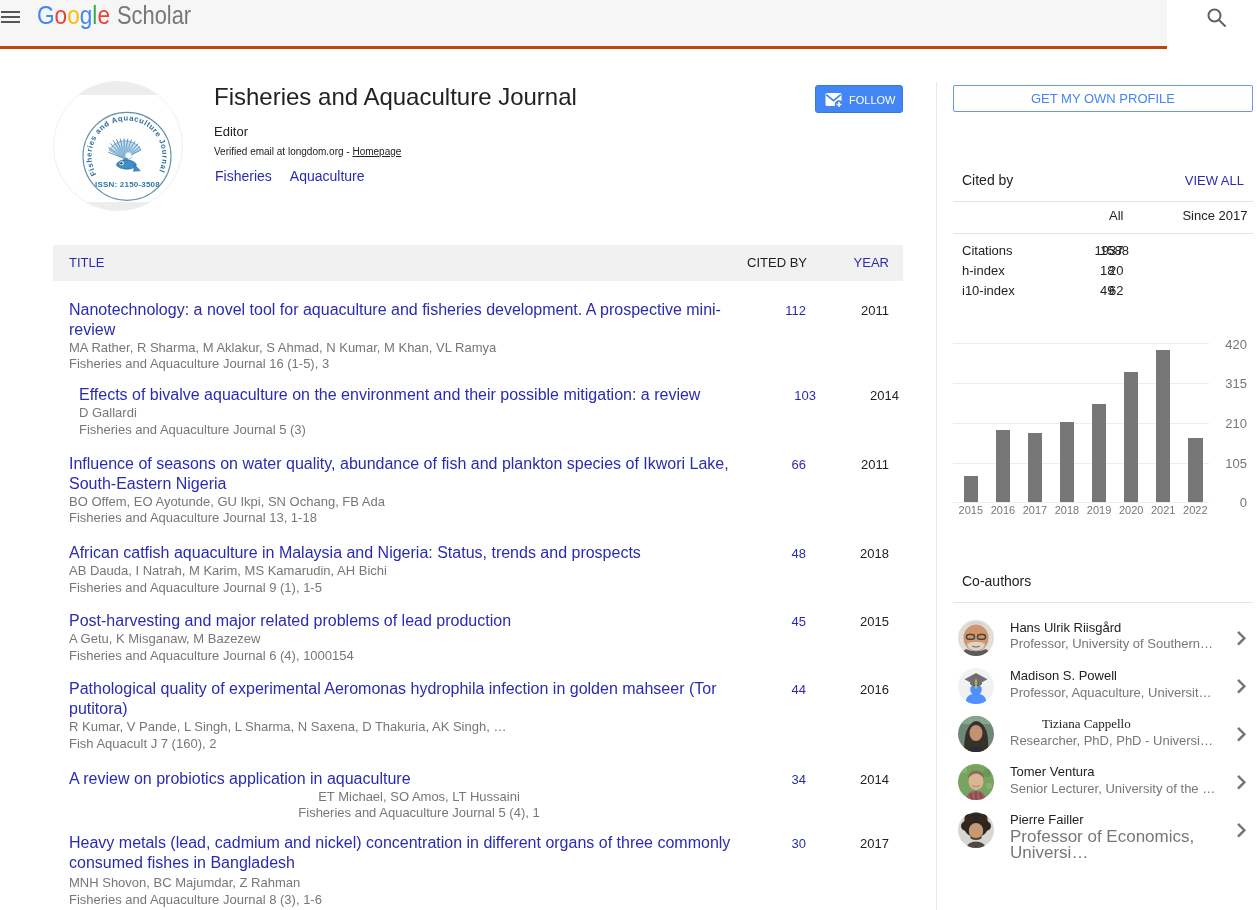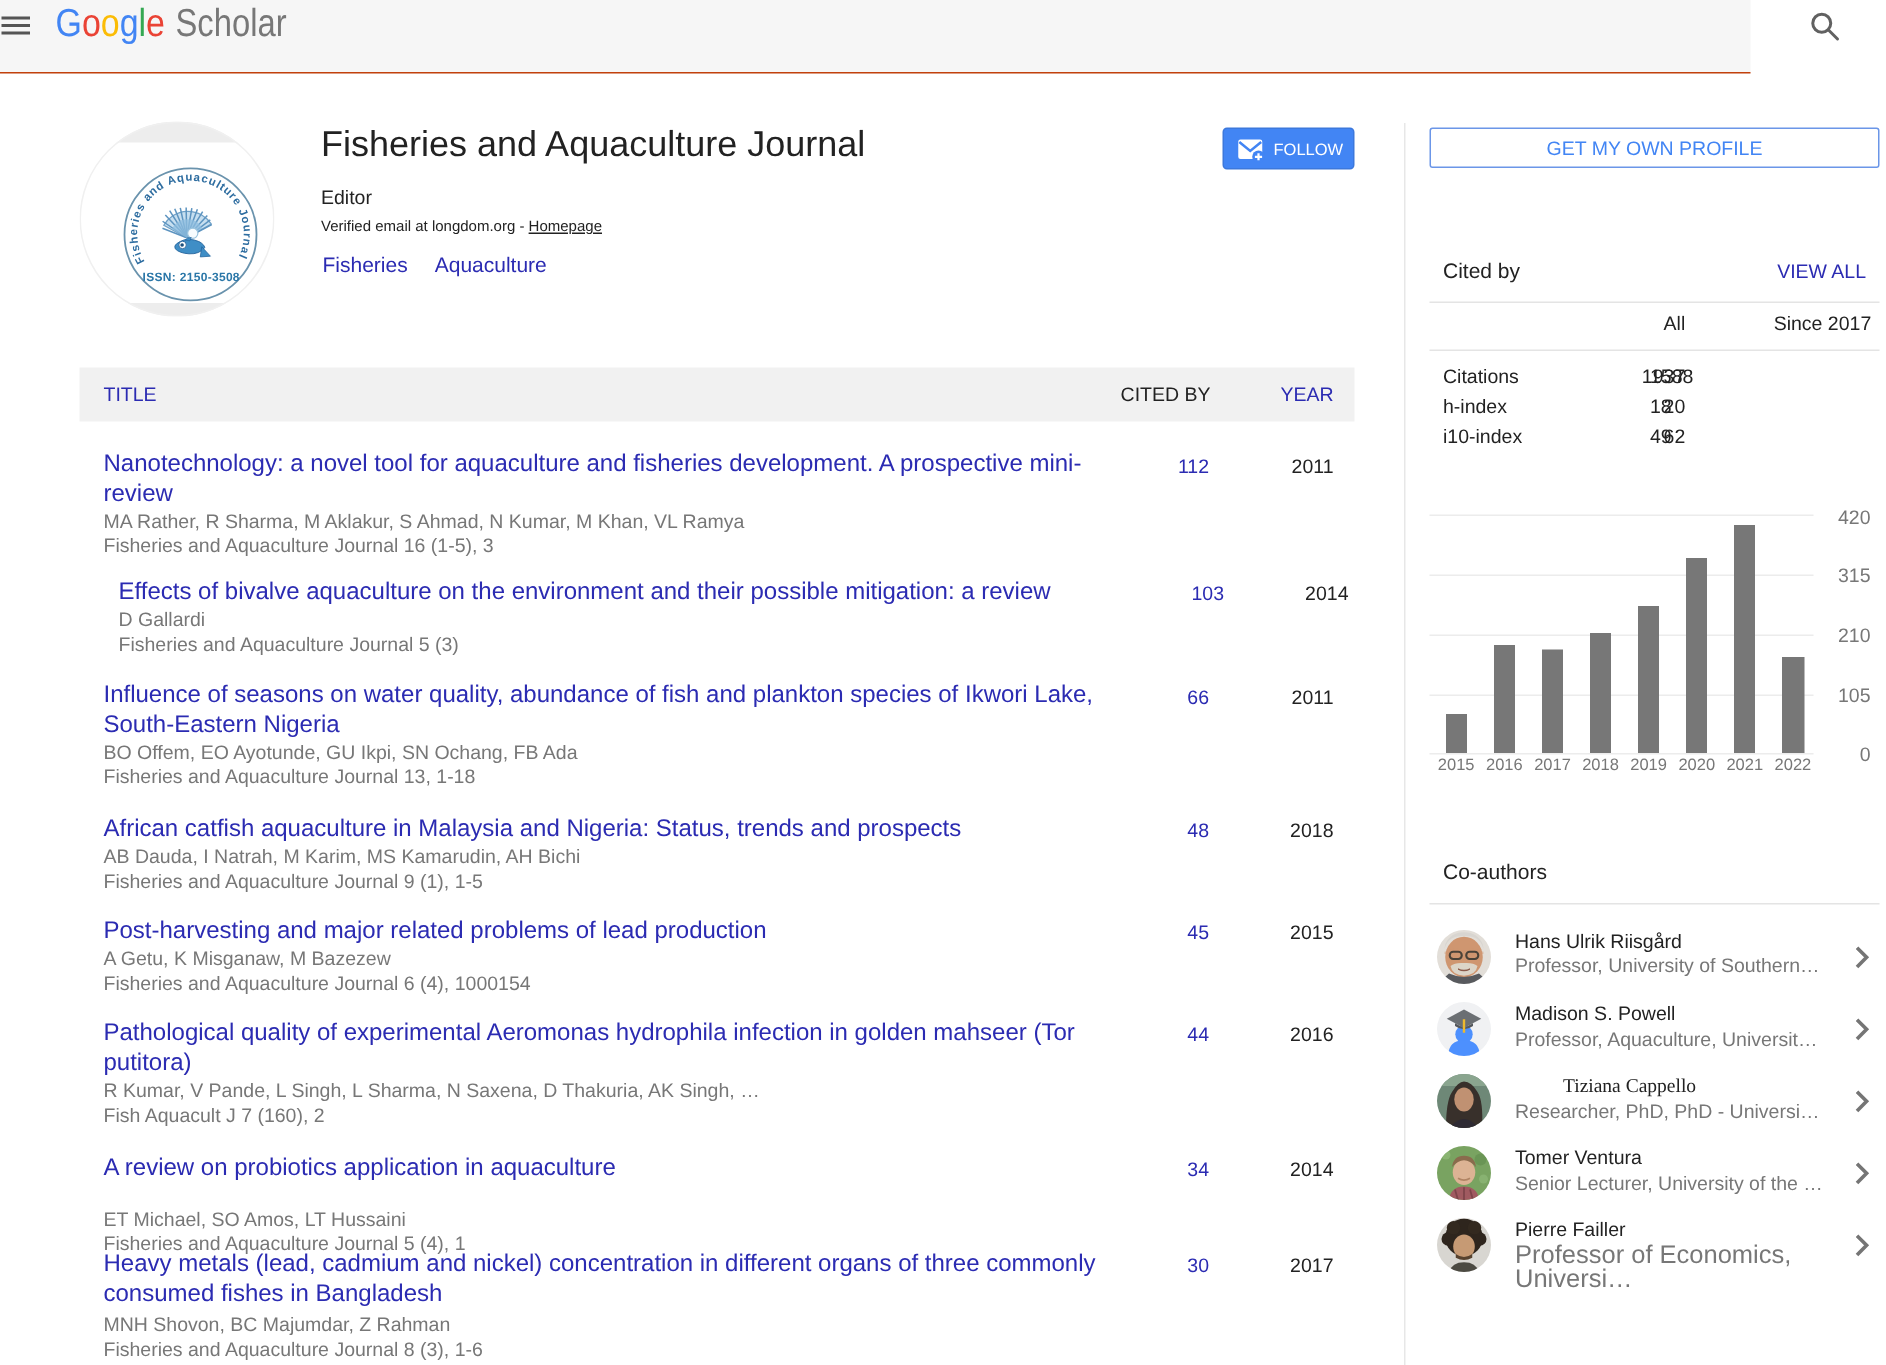--- a/index.html
+++ b/index.html
@@ -2,21 +2,21 @@
 <html><head><meta charset="utf-8"><style>
 *{margin:0;padding:0;box-sizing:border-box;}
 html,body{width:1257px;height:910px;overflow:hidden;background:#fff;font-family:"Liberation Sans",sans-serif;}
 .abs{position:absolute;}
 .blu{color:#2b2bb2;}
 .gry{color:#777;}
 .drk{color:#222;}
 </style></head>
 <body>
 
-<div class="abs" style="left:0;top:0;width:1167px;height:49px;background:#f6f6f6;border-bottom:1px solid #c2410c;">
+<div class="abs" style="left:0;top:0;width:1167px;height:49px;background:#f6f6f6;border-bottom:3px solid #c2410c;">
   <div class="abs" style="left:1px;top:11px;width:19px;height:13px;">
     <div class="abs" style="left:0;top:0;width:19px;height:2px;background:#555;"></div>
     <div class="abs" style="left:0;top:5px;width:19px;height:2px;background:#555;"></div>
     <div class="abs" style="left:0;top:10px;width:19px;height:2px;background:#555;"></div>
   </div>
   <div class="abs" style="left:37px;top:0px;font-size:26px;line-height:30px;white-space:nowrap;transform:scaleX(0.87);transform-origin:0 0;"><span style="color:#4285f4">G</span><span style="color:#ea4335">o</span><span style="color:#fbbc05">o</span><span style="color:#4285f4">g</span><span style="color:#34a853">l</span><span style="color:#ea4335">e</span></div>
   <div class="abs" style="left:117px;top:0px;font-size:26px;line-height:30px;color:#777;white-space:nowrap;transform:scaleX(0.84);transform-origin:0 0;">Scholar</div>
   <svg class="abs" style="left:1206px;top:7px;" width="22" height="22" viewBox="0 0 22 22">
       <circle cx="8.5" cy="8.5" r="6" fill="none" stroke="#616161" stroke-width="2"></circle>
       <line x1="13" y1="13" x2="19" y2="19" stroke="#616161" stroke-width="2" stroke-linecap="round"></line>
@@ -130,21 +130,21 @@
 
 <div class="abs" style="left:69px;top:679.0px;width:818px;">
   <div class="blu" style="width:666px;font-size:16px;line-height:20px;">Pathological quality of experimental Aeromonas hydrophila infection in golden mahseer (Tor putitora)</div>
   <div class="gry" style="width:700px;font-size:13px;line-height:16.6px;margin-top:0px;">R Kumar, V Pande, L Singh, L Sharma, N Saxena, D Thakuria, AK Singh, …<br>Fish Aquacult J 7 (160), 2</div>
   <div class="abs blu" style="left:640px;top:3px;width:97px;font-size:13px;line-height:16px;text-align:right;">44</div>
   <div class="abs drk" style="left:760px;top:3px;width:60px;font-size:13px;line-height:16px;text-align:right;">2016</div>
 </div>
 
 <div class="abs" style="left:69px;top:768.9px;width:818px;">
   <div class="blu" style="width:666px;font-size:16px;line-height:20px;">A review on probiotics application in aquaculture</div>
-  <div class="gry" style="width:700px;font-size:13px;line-height:16.6px;margin-top:16px;">ET Michael, SO Amos, LT Hussaini<br>Fisheries and Aquaculture Journal 5 (4), 1</div>
+  <div class="gry" style="width:700px;font-size:13px;line-height:16.6px;margin-top:0px;text-align:center;">ET Michael, SO Amos, LT Hussaini<br>Fisheries and Aquaculture Journal 5 (4), 1</div>
   <div class="abs blu" style="left:640px;top:3px;width:97px;font-size:13px;line-height:16px;text-align:right;">34</div>
   <div class="abs drk" style="left:760px;top:3px;width:60px;font-size:13px;line-height:16px;text-align:right;">2014</div>
 </div>
 
 <div class="abs" style="left:69px;top:832.7px;width:818px;">
   <div class="blu" style="width:666px;font-size:16px;line-height:20px;">Heavy metals (lead, cadmium and nickel) concentration in different organs of three commonly consumed fishes in Bangladesh</div>
   <div class="gry" style="width:700px;font-size:13px;line-height:16.6px;margin-top:2.5px;">MNH Shovon, BC Majumdar, Z Rahman<br>Fisheries and Aquaculture Journal 8 (3), 1-6</div>
   <div class="abs blu" style="left:640px;top:3px;width:97px;font-size:13px;line-height:16px;text-align:right;">30</div>
   <div class="abs drk" style="left:760px;top:3px;width:60px;font-size:13px;line-height:16px;text-align:right;">2017</div>
 </div>

